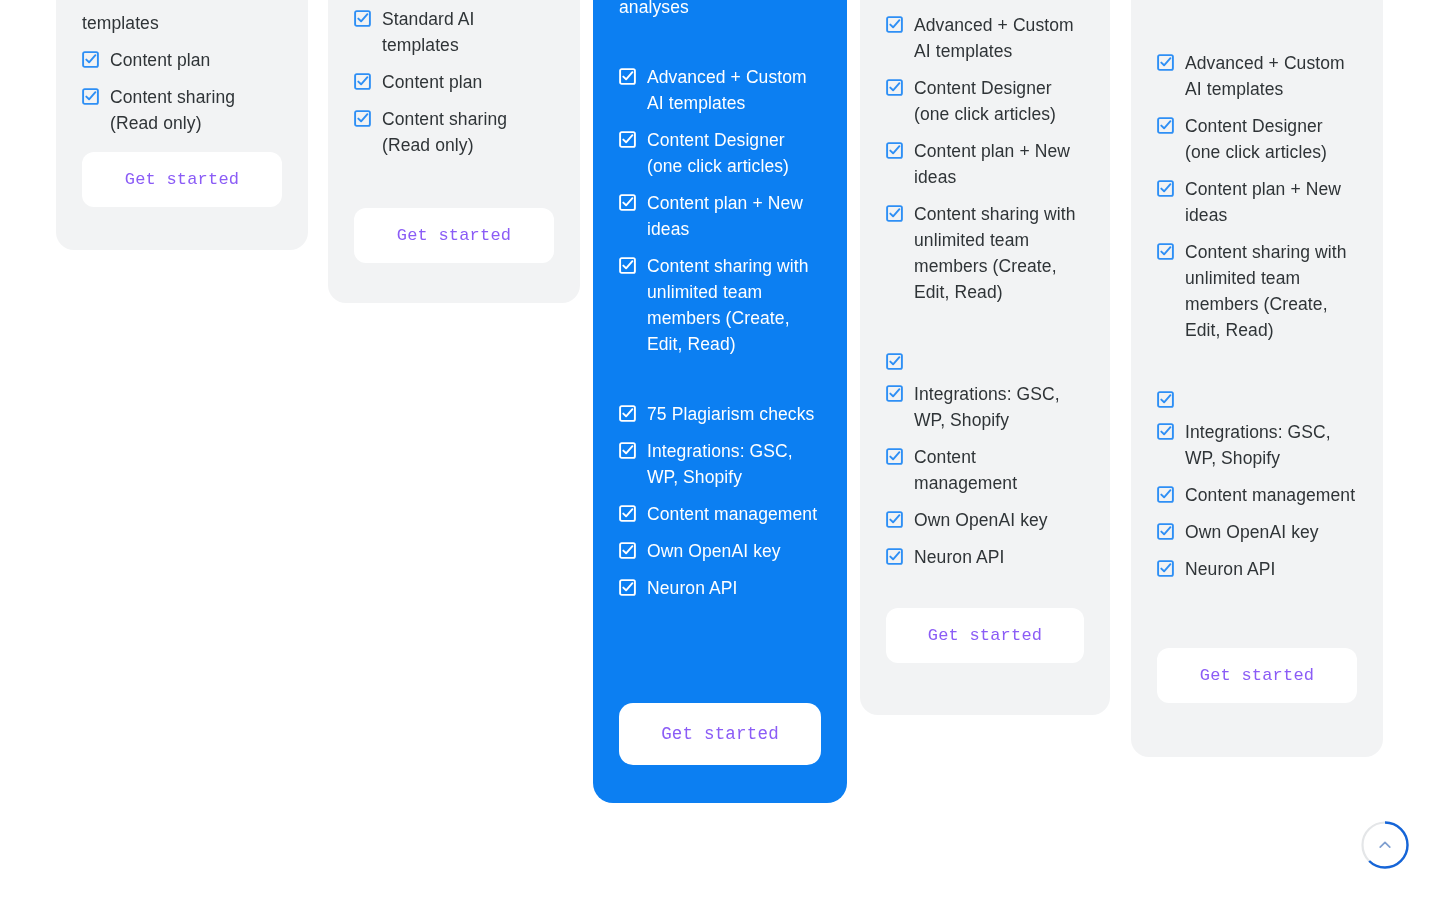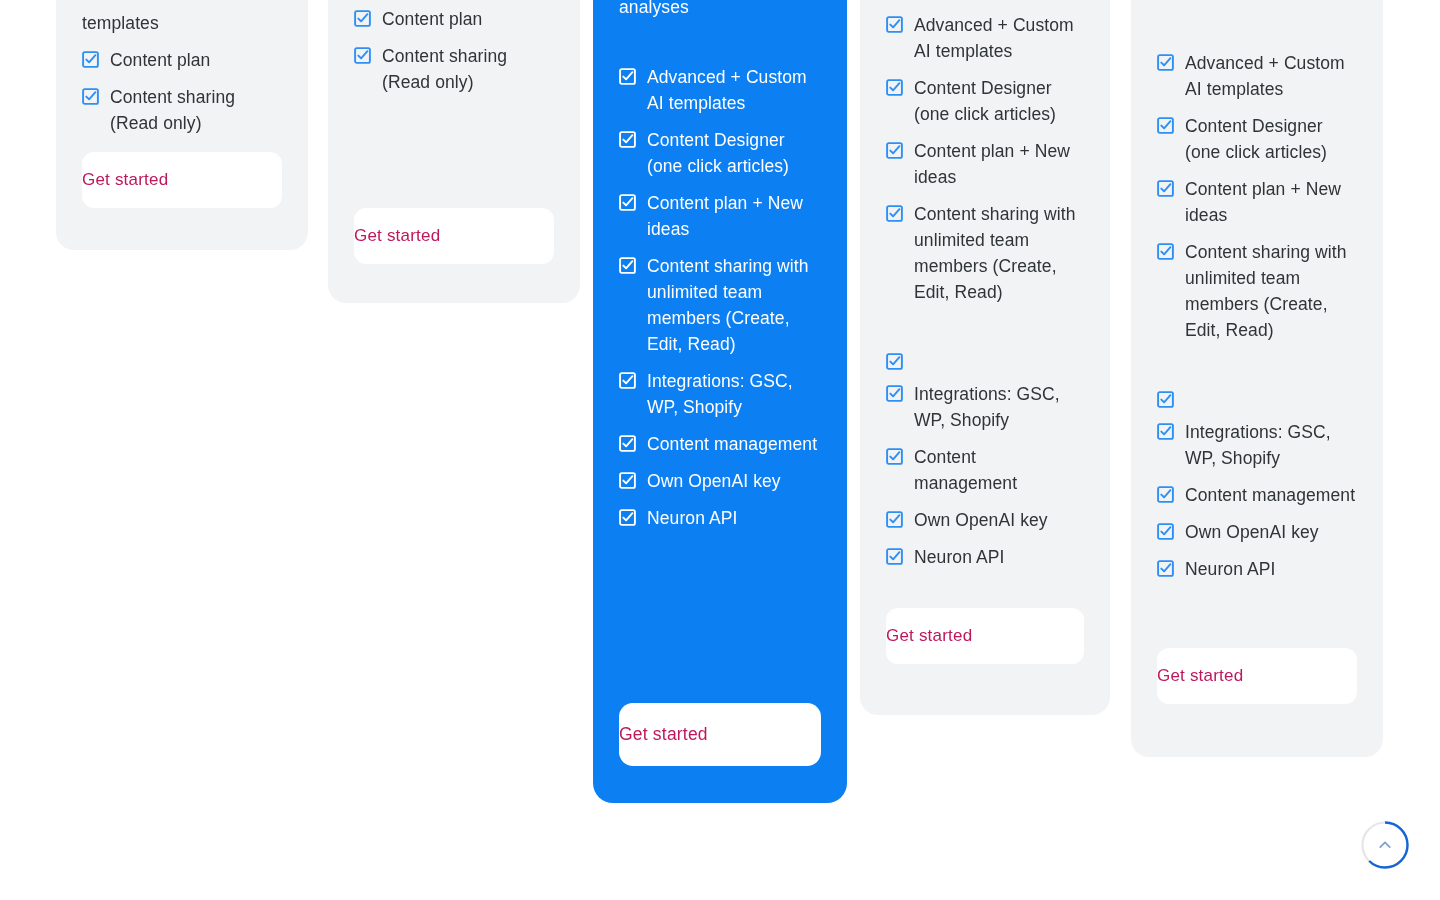--- a/index.html
+++ b/index.html
@@ -64,26 +64,26 @@
   }
   .is-featured .feature-text { color:#ffffff; }
 
   
   .cta {
     display:block;
     width:100%;
     background:#ffffff;
     border:none;
     border-radius:12px;
-    color:#be185d;
-    font-family:Liberation Sans, sans-serif;
+    color:#8b5cf6;
+    font-family:Liberation Mono, monospace;
     font-size:17px;
     font-weight:500;
     letter-spacing:0.2px;
-    text-align:left;
+    text-align:center;
     padding:18px 0;
     cursor:pointer;
   }
   .is-featured .cta {
     border-radius:14px;
     padding:21px 0;
     font-size:17.5px;
   }
 
   
@@ -141,20 +141,29 @@
       </div>
       <div class="plan-card" style="left: 328px; top: -172px; width: 252px; height: 475px; padding-top: 178px;">
         <ul class="features">
           <li class="feature">
             <span class="check-icon">
               <svg viewBox="0 0 17 17" aria-hidden="true">
                 <rect x="1.1" y="1.1" width="14.8" height="14.8" rx="1.6" fill="none" stroke="#2e8ff5" stroke-width="1.9"></rect>
                 <path d="M4.3 8.6 L7.1 11.3 L13.4 4.2" fill="none" stroke="#2e8ff5" stroke-width="1.9" stroke-linecap="round" stroke-linejoin="round"></path>
               </svg>
             </span>
+            <span class="feature-text">Standard AI templates</span>
+          </li>
+          <li class="feature">
+            <span class="check-icon">
+              <svg viewBox="0 0 17 17" aria-hidden="true">
+                <rect x="1.1" y="1.1" width="14.8" height="14.8" rx="1.6" fill="none" stroke="#2e8ff5" stroke-width="1.9"></rect>
+                <path d="M4.3 8.6 L7.1 11.3 L13.4 4.2" fill="none" stroke="#2e8ff5" stroke-width="1.9" stroke-linecap="round" stroke-linejoin="round"></path>
+              </svg>
+            </span>
             <span class="feature-text">Content plan</span>
           </li>
           <li class="feature">
             <span class="check-icon">
               <svg viewBox="0 0 17 17" aria-hidden="true">
                 <rect x="1.1" y="1.1" width="14.8" height="14.8" rx="1.6" fill="none" stroke="#2e8ff5" stroke-width="1.9"></rect>
                 <path d="M4.3 8.6 L7.1 11.3 L13.4 4.2" fill="none" stroke="#2e8ff5" stroke-width="1.9" stroke-linecap="round" stroke-linejoin="round"></path>
               </svg>
             </span>
             <span class="feature-text">Content sharing (Read only)</span>
@@ -196,20 +205,29 @@
             <span class="feature-text">Content plan + New ideas</span>
           </li>
           <li class="feature">
             <span class="check-icon">
               <svg viewBox="0 0 17 17" aria-hidden="true">
                 <rect x="1.1" y="1.1" width="14.8" height="14.8" rx="1.6" fill="none" stroke="#ffffff" stroke-width="1.9"></rect>
                 <path d="M4.3 8.6 L7.1 11.3 L13.4 4.2" fill="none" stroke="#ffffff" stroke-width="1.9" stroke-linecap="round" stroke-linejoin="round"></path>
               </svg>
             </span>
             <span class="feature-text">Content sharing with unlimited team members (Create, Edit, Read)</span>
+          </li>
+          <li class="feature group-gap">
+            <span class="check-icon">
+              <svg viewBox="0 0 17 17" aria-hidden="true">
+                <rect x="1.1" y="1.1" width="14.8" height="14.8" rx="1.6" fill="none" stroke="#ffffff" stroke-width="1.9"></rect>
+                <path d="M4.3 8.6 L7.1 11.3 L13.4 4.2" fill="none" stroke="#ffffff" stroke-width="1.9" stroke-linecap="round" stroke-linejoin="round"></path>
+              </svg>
+            </span>
+            <span class="feature-text">75 Plagiarism checks</span>
           </li>
           <li class="feature">
             <span class="check-icon">
               <svg viewBox="0 0 17 17" aria-hidden="true">
                 <rect x="1.1" y="1.1" width="14.8" height="14.8" rx="1.6" fill="none" stroke="#ffffff" stroke-width="1.9"></rect>
                 <path d="M4.3 8.6 L7.1 11.3 L13.4 4.2" fill="none" stroke="#ffffff" stroke-width="1.9" stroke-linecap="round" stroke-linejoin="round"></path>
               </svg>
             </span>
             <span class="feature-text">Integrations: GSC, WP, Shopify</span>
           </li>

